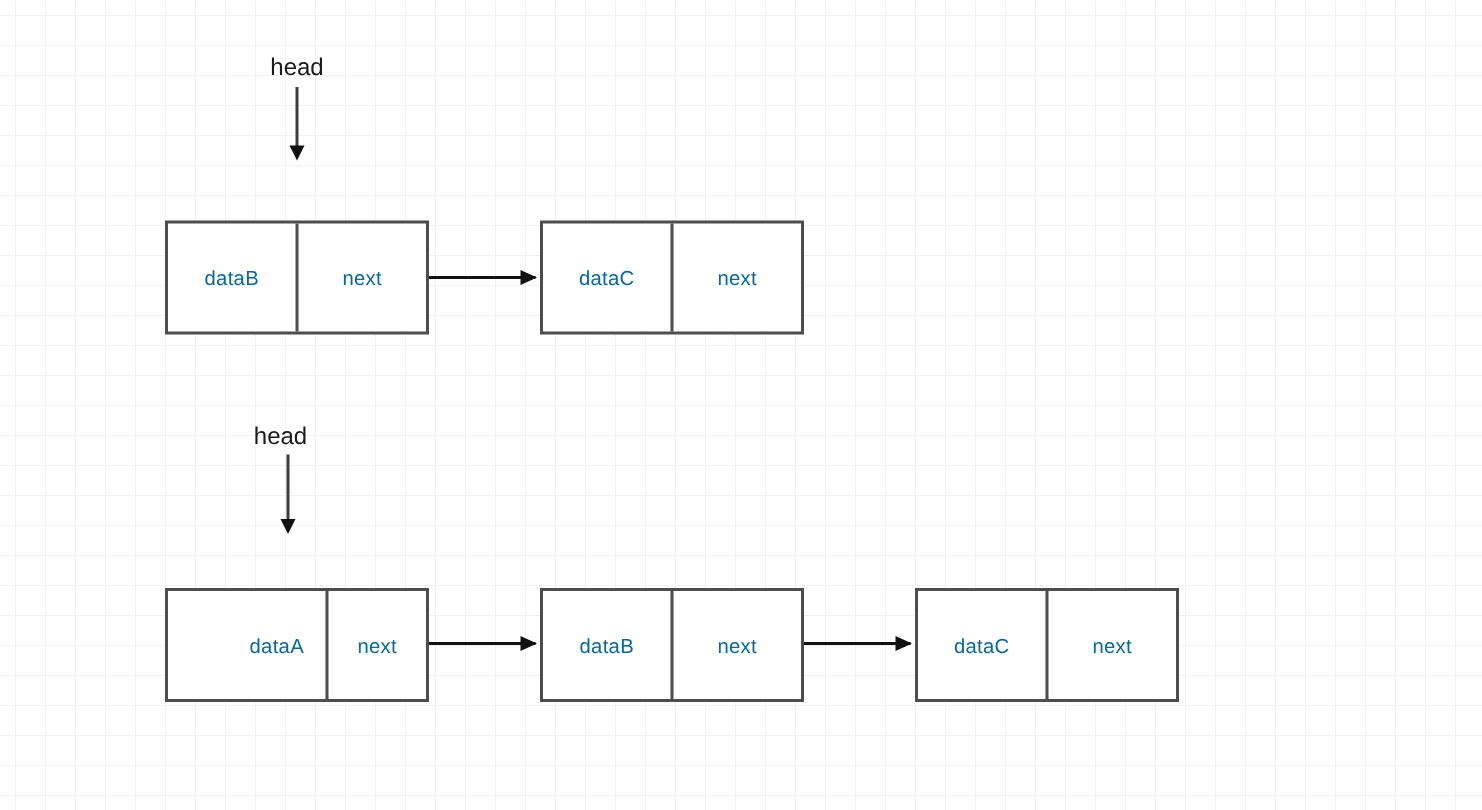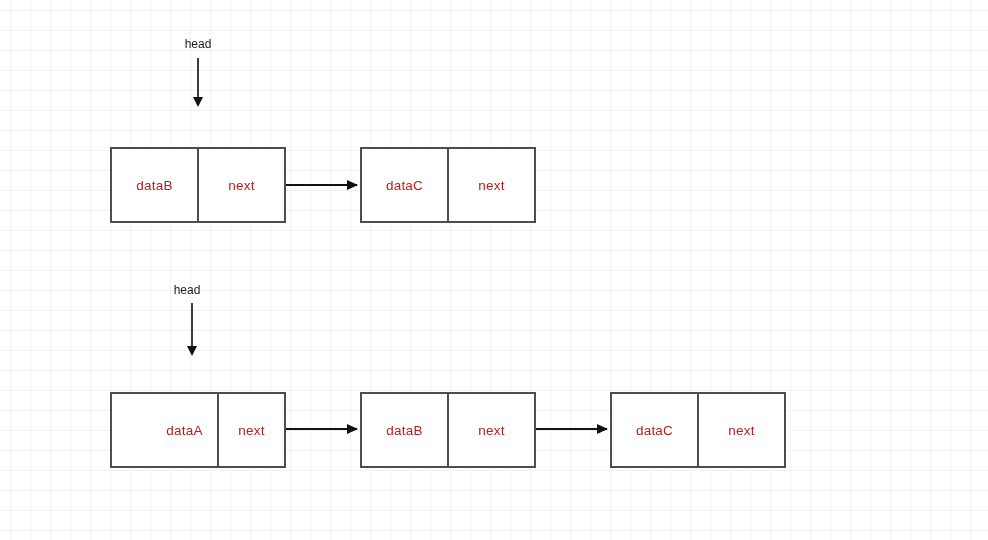--- a/index.html
+++ b/index.html
@@ -43,21 +43,21 @@
     box-sizing: border-box;
     border: 2px solid #4d4d4d;
     background: #ffffff;
   }
   .cell {
     display: flex;
     align-items: center;
     justify-content: center;
     box-sizing: border-box;
     font-size: 13.5px;
-    color: #b91c1c;
+    color: #0369a1;
     letter-spacing: 0.2px;
     white-space: nowrap;
   }
   .cell.data {
     border-right: 2px solid #4d4d4d;
   }
 
   
   .h-arrow {
     position: absolute;
@@ -91,21 +91,21 @@
     transform: translateX(-50%);
     width: 0;
     height: 0;
     border-left: 5.5px solid transparent;
     border-right: 5.5px solid transparent;
     border-top: 10px solid #111111;
   }
 
   .head-label {
     position: absolute;
-    font-size: 12px;
+    font-size: 16px;
     color: #1a1a1a;
     white-space: nowrap;
     transform: translateX(-50%);
   }
 </style>
 </head>
 <body>
 
 <div id="canvas">
 

